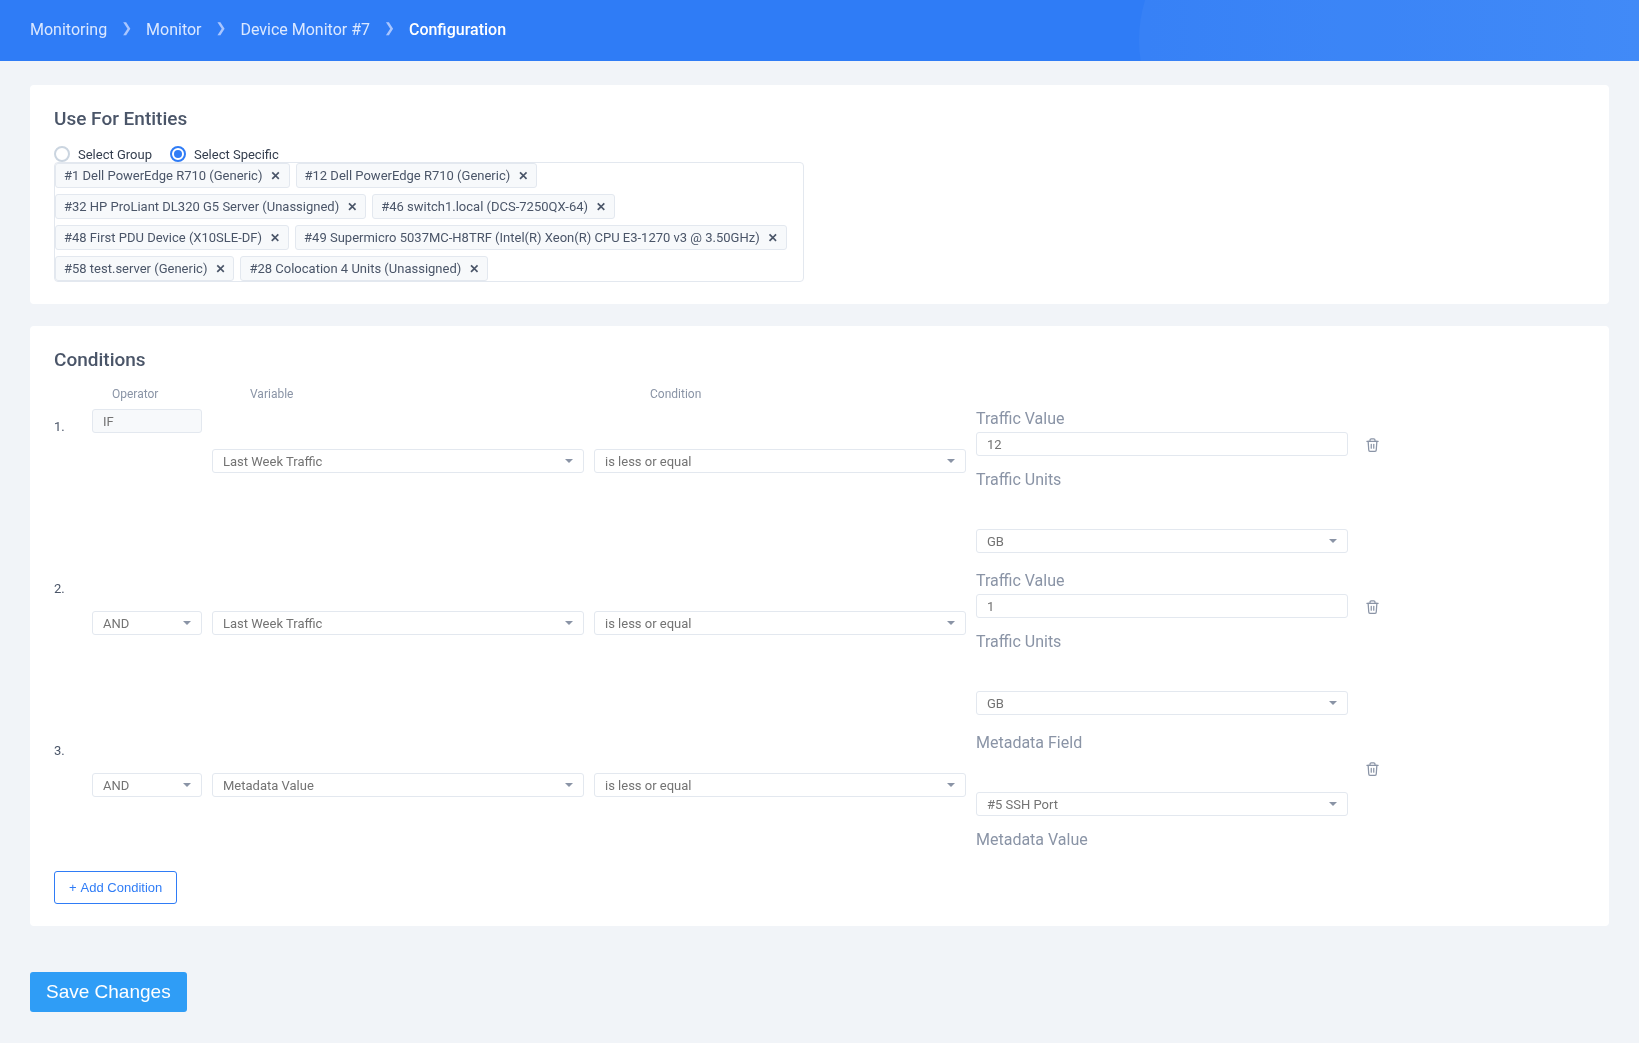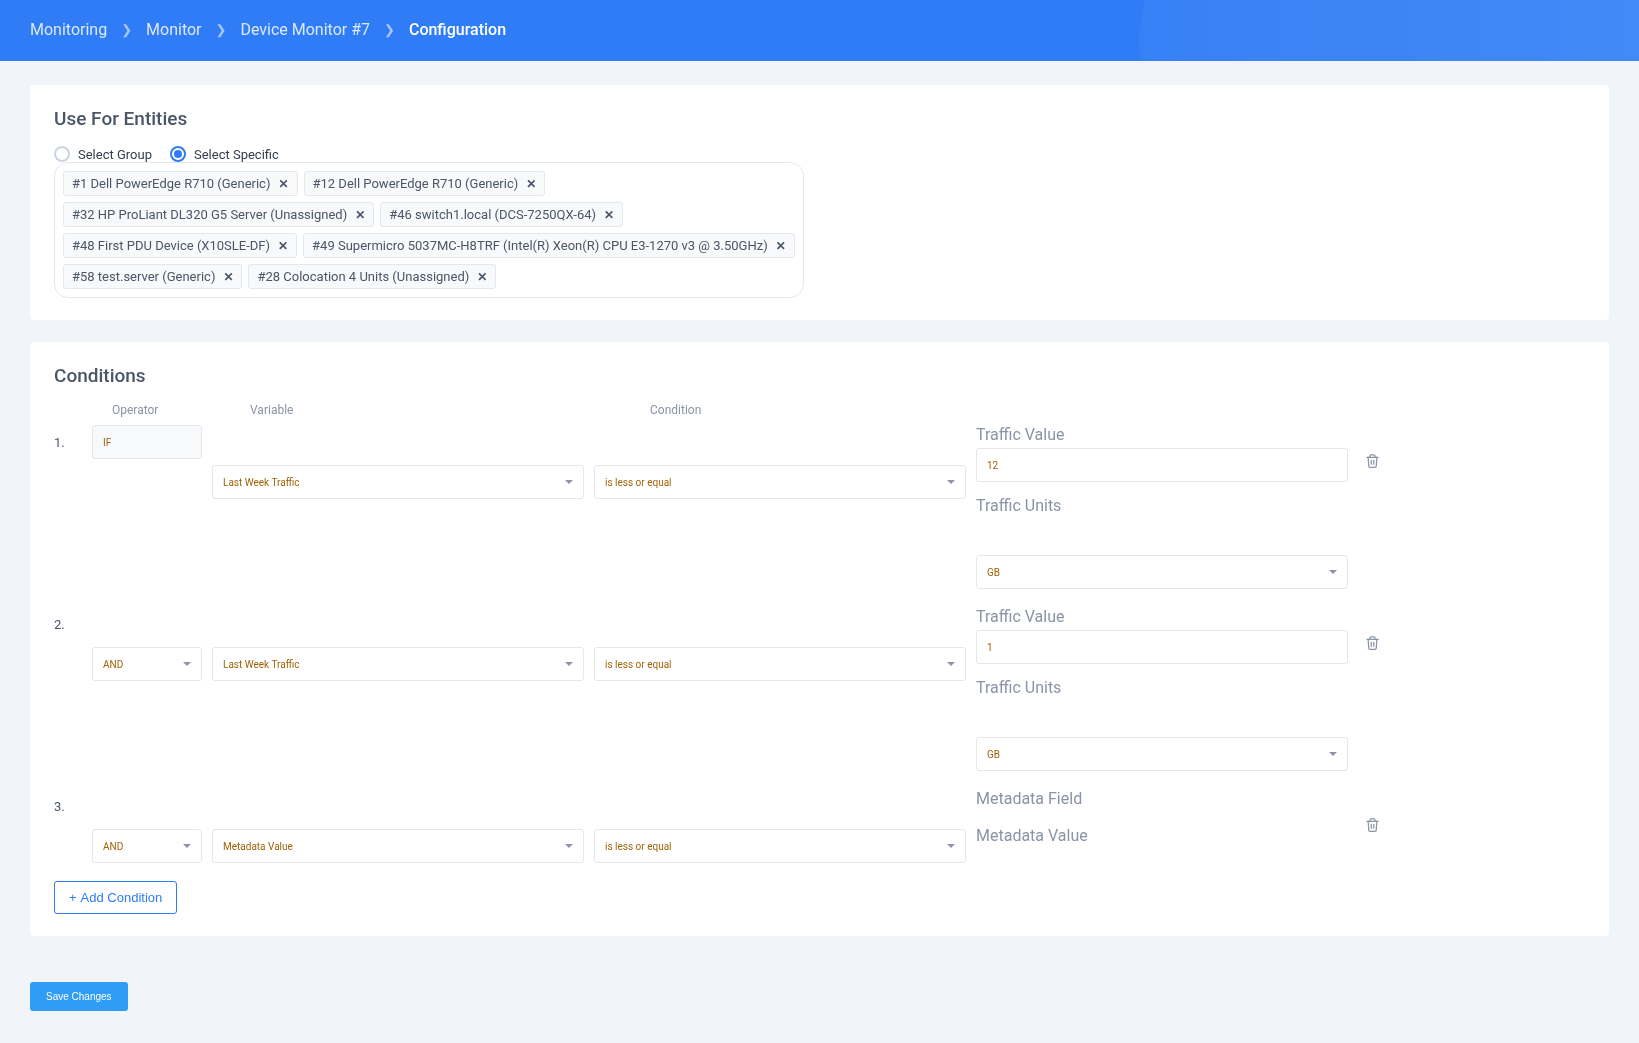--- a/index.html
+++ b/index.html
@@ -20,21 +20,21 @@
     position: absolute;
     right: -100px;
     top: -160px;
     width: 600px;
     height: 400px;
     border-radius: 50%;
     background: rgba(255,255,255,0.04);
   }
   .breadcrumb {
     display: flex;
-    align-items: center;
+    align-items: flex-start;
     gap: 14px;
     color: #dbe8ff;
     font-size: 16px;
     font-weight: 400;
   }
   .breadcrumb a {
     color: #dbe8ff;
     text-decoration: none;
     cursor: pointer;
   }
@@ -58,22 +58,22 @@
   .radio-circle {
     width: 16px; height: 16px; border: 2px solid #cbd5e0; border-radius: 50%;
     display: flex; align-items: center; justify-content: center;
   }
   .radio-circle.selected { border-color: #2f7cf6; }
   .radio-circle.selected::after {
     content: ""; width: 8px; height: 8px; border-radius: 50%; background: #2f7cf6;
   }
   .tagbox {
     border: 1px solid #e3e8ef;
-    border-radius: 14px;
-    padding: 8px;
+    border-radius: 4px;
+    padding: 0;
     display: flex;
     flex-wrap: wrap;
     gap: 6px;
     max-width: 750px;
   }
   .tag {
     background: #f7f9fb;
     border: 1px solid #e3e8ef;
     border-radius: 3px;
     padding: 4px 8px;
@@ -85,27 +85,27 @@
   }
   .tag .x { cursor: pointer; color: #4a5568; font-size: 12px; font-weight: 600; }
   .cond-head, .cond-row { display: grid; grid-template-columns: 28px 110px 372px 372px 372px 28px; gap: 10px; align-items: start; }
   .cond-head { margin-bottom: 8px; color: #8a94a6; font-size: 12px; gap: 28px; }
   .cond-head .lbl { padding-left: 2px; }
   .cond-row { margin-bottom: 18px; }
   .cond-row .rownum { color: #4a5568; padding-top: 10px; font-size: 13px; }
   .field-label { color:#8a94a6; font-size:16px; margin-bottom:4px; display:block; }
   .input, .select, .static-input {
     width: 100%;
-    height: 34px;
+    height: 24px;
     border: 1px solid #e3e8ef;
     border-radius: 3px;
     padding: 0 10px;
     background: #fff;
-    color: #a16207;
-    font-size: 10px;
+    color: #737373;
+    font-size: 13px;
     display: flex;
     align-items: center;
     position: relative;
     font-family: inherit;
   }
   .input { outline: none; }
   .static-input { background:#f7f9fb; }
   .select { cursor: pointer; margin-top: 40px; }
   .select .caret {
     position: absolute; right: 10px; top: 50%; transform: translateY(-50%);
@@ -125,21 +125,21 @@
   }
   .trash svg { width: 15px; height: 16px; }
   .actions-row { margin-top: 10px; }
   .btn-outline {
     border: 1px solid #2f7cf6; color:#2f7cf6; background:#fff;
     border-radius:3px; padding: 8px 14px; font-size:13px; cursor:pointer;
     display:inline-flex; align-items:center; gap:4px;
   }
   .btn-primary {
     background:#2f9df6; color:#fff; border:none; border-radius:3px;
-    padding: 9px 16px; font-size:10px; cursor:pointer;
+    padding: 9px 16px; font-size:19px; cursor:pointer;
   }
   .save-wrap { padding: 0 30px 30px; }
 </style>
 </head>
 <body>
 
 <div class="header">
   <div class="breadcrumb">
     <a>Monitoring</a>
     <span class="sep">❯</span>
@@ -292,20 +292,24 @@
             <span>Metadata Value</span>
             <span class="caret"></span>
           </div>
           <div class="select">
             <span>is less or equal</span>
             <span class="caret"></span>
           </div>
           <div class="value-stack">
             <div>
               <span class="field-label">Metadata Field</span>
+              <div class="select">
+                <span>#5 SSH Port</span>
+                <span class="caret"></span>
+              </div>
             </div>
             <div>
               <span class="field-label">Metadata Value</span>
             </div>
           </div>
           <div class="trash">
             <svg viewBox="0 0 24 24" fill="none" stroke="currentColor" stroke-width="2" stroke-linecap="round" stroke-linejoin="round">
               <polyline points="3 6 5 6 21 6"></polyline>
               <path d="M19 6l-1 14a2 2 0 0 1-2 2H8a2 2 0 0 1-2-2L5 6"></path>
               <path d="M10 11v6"></path>

